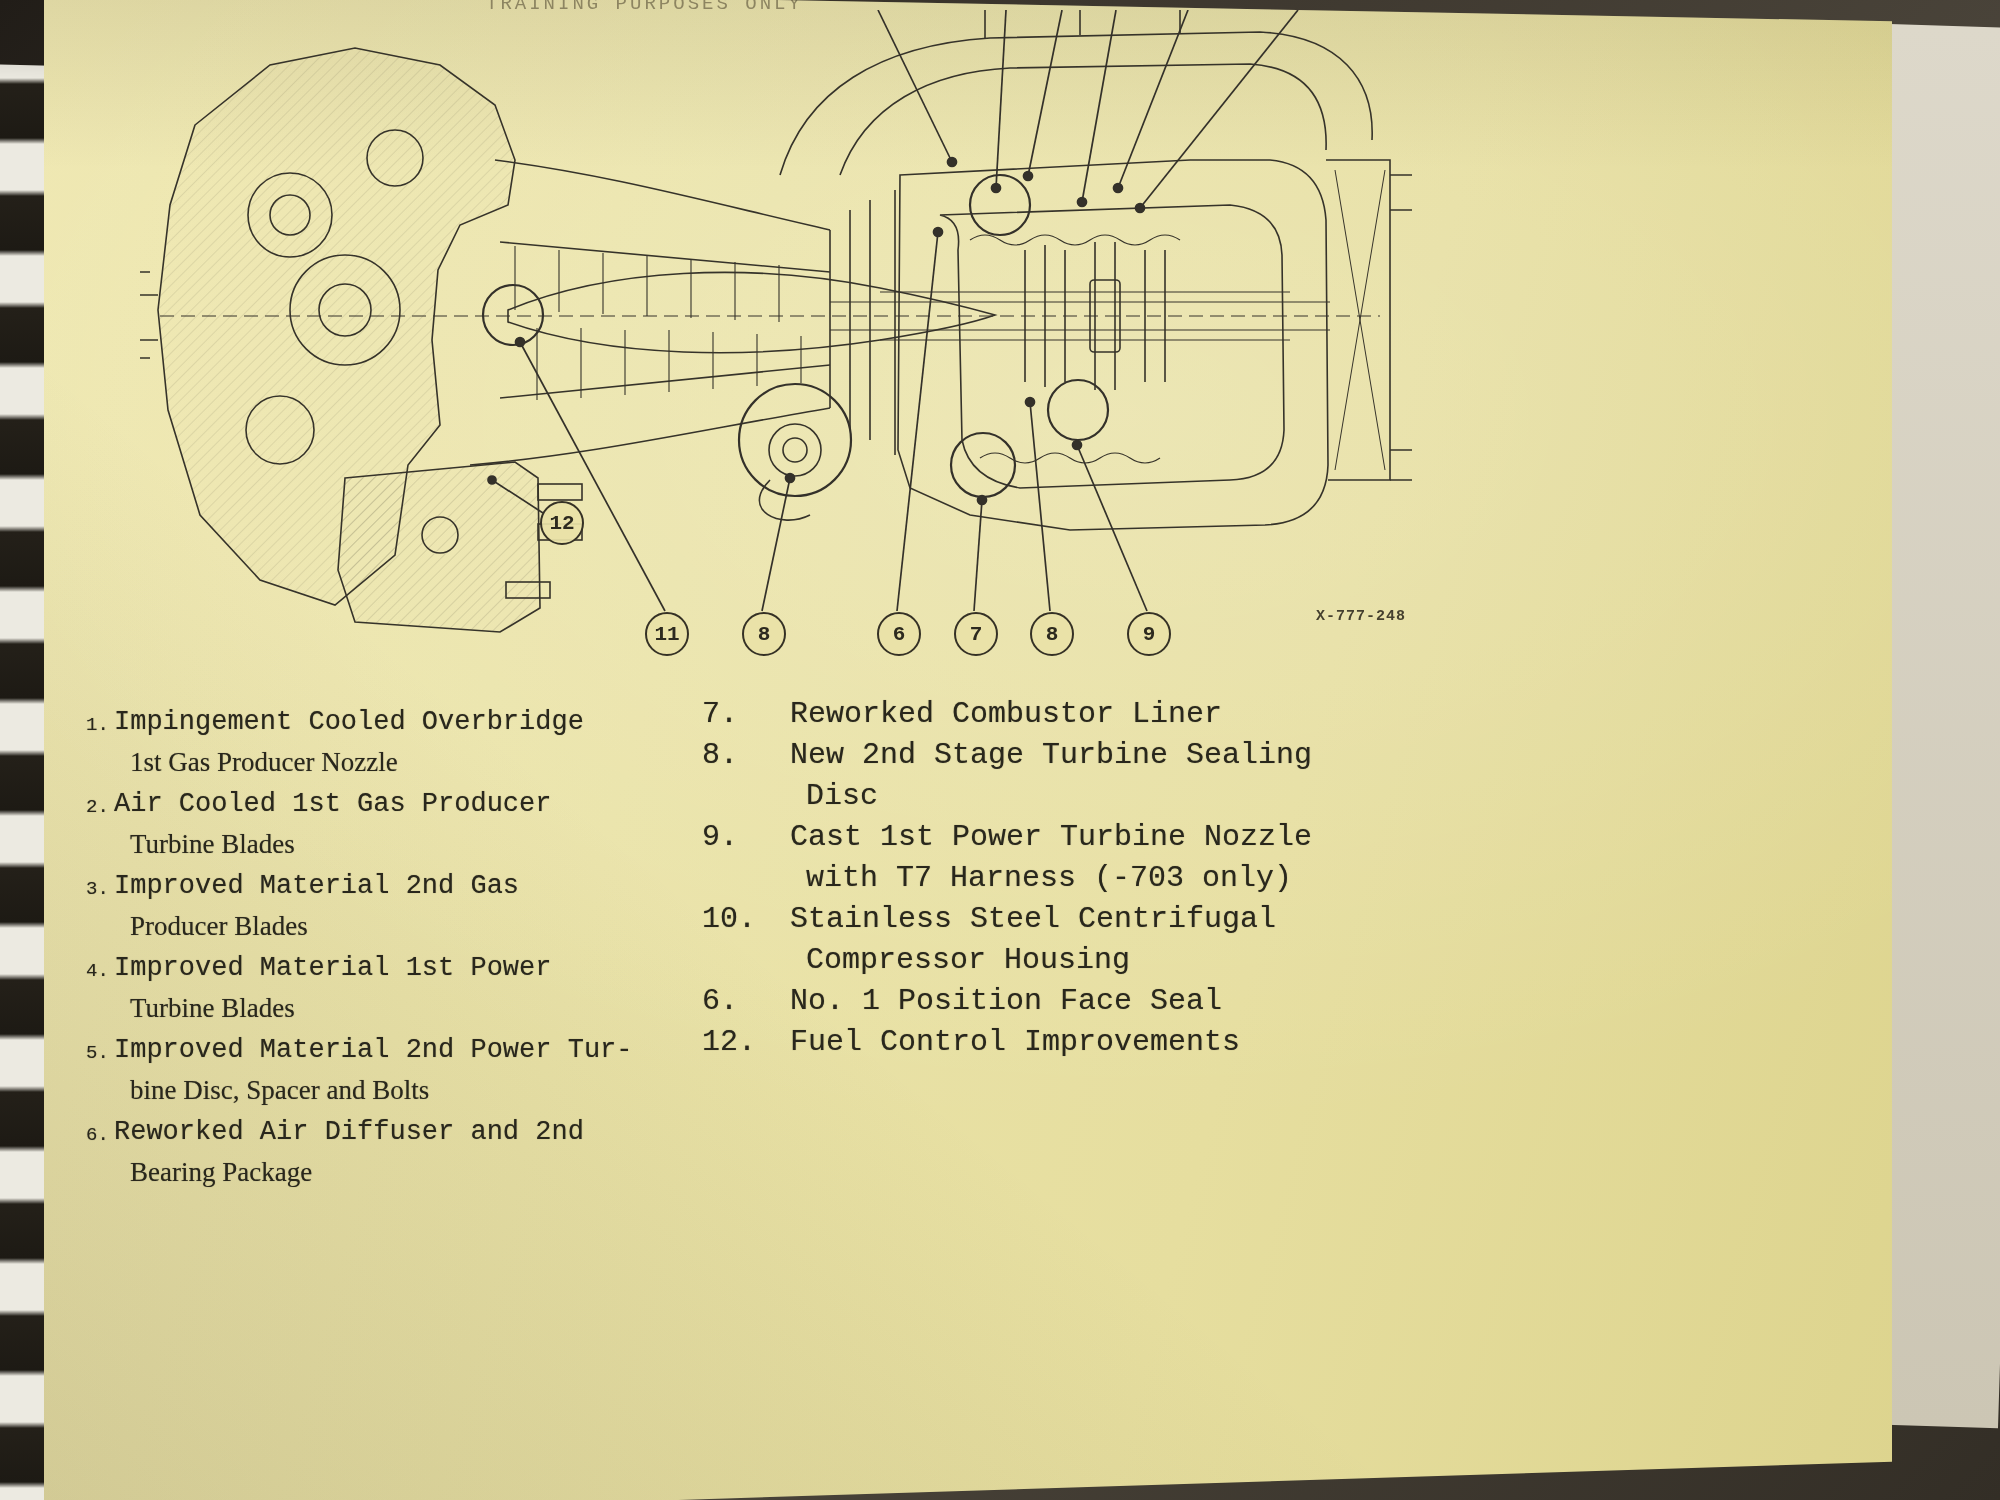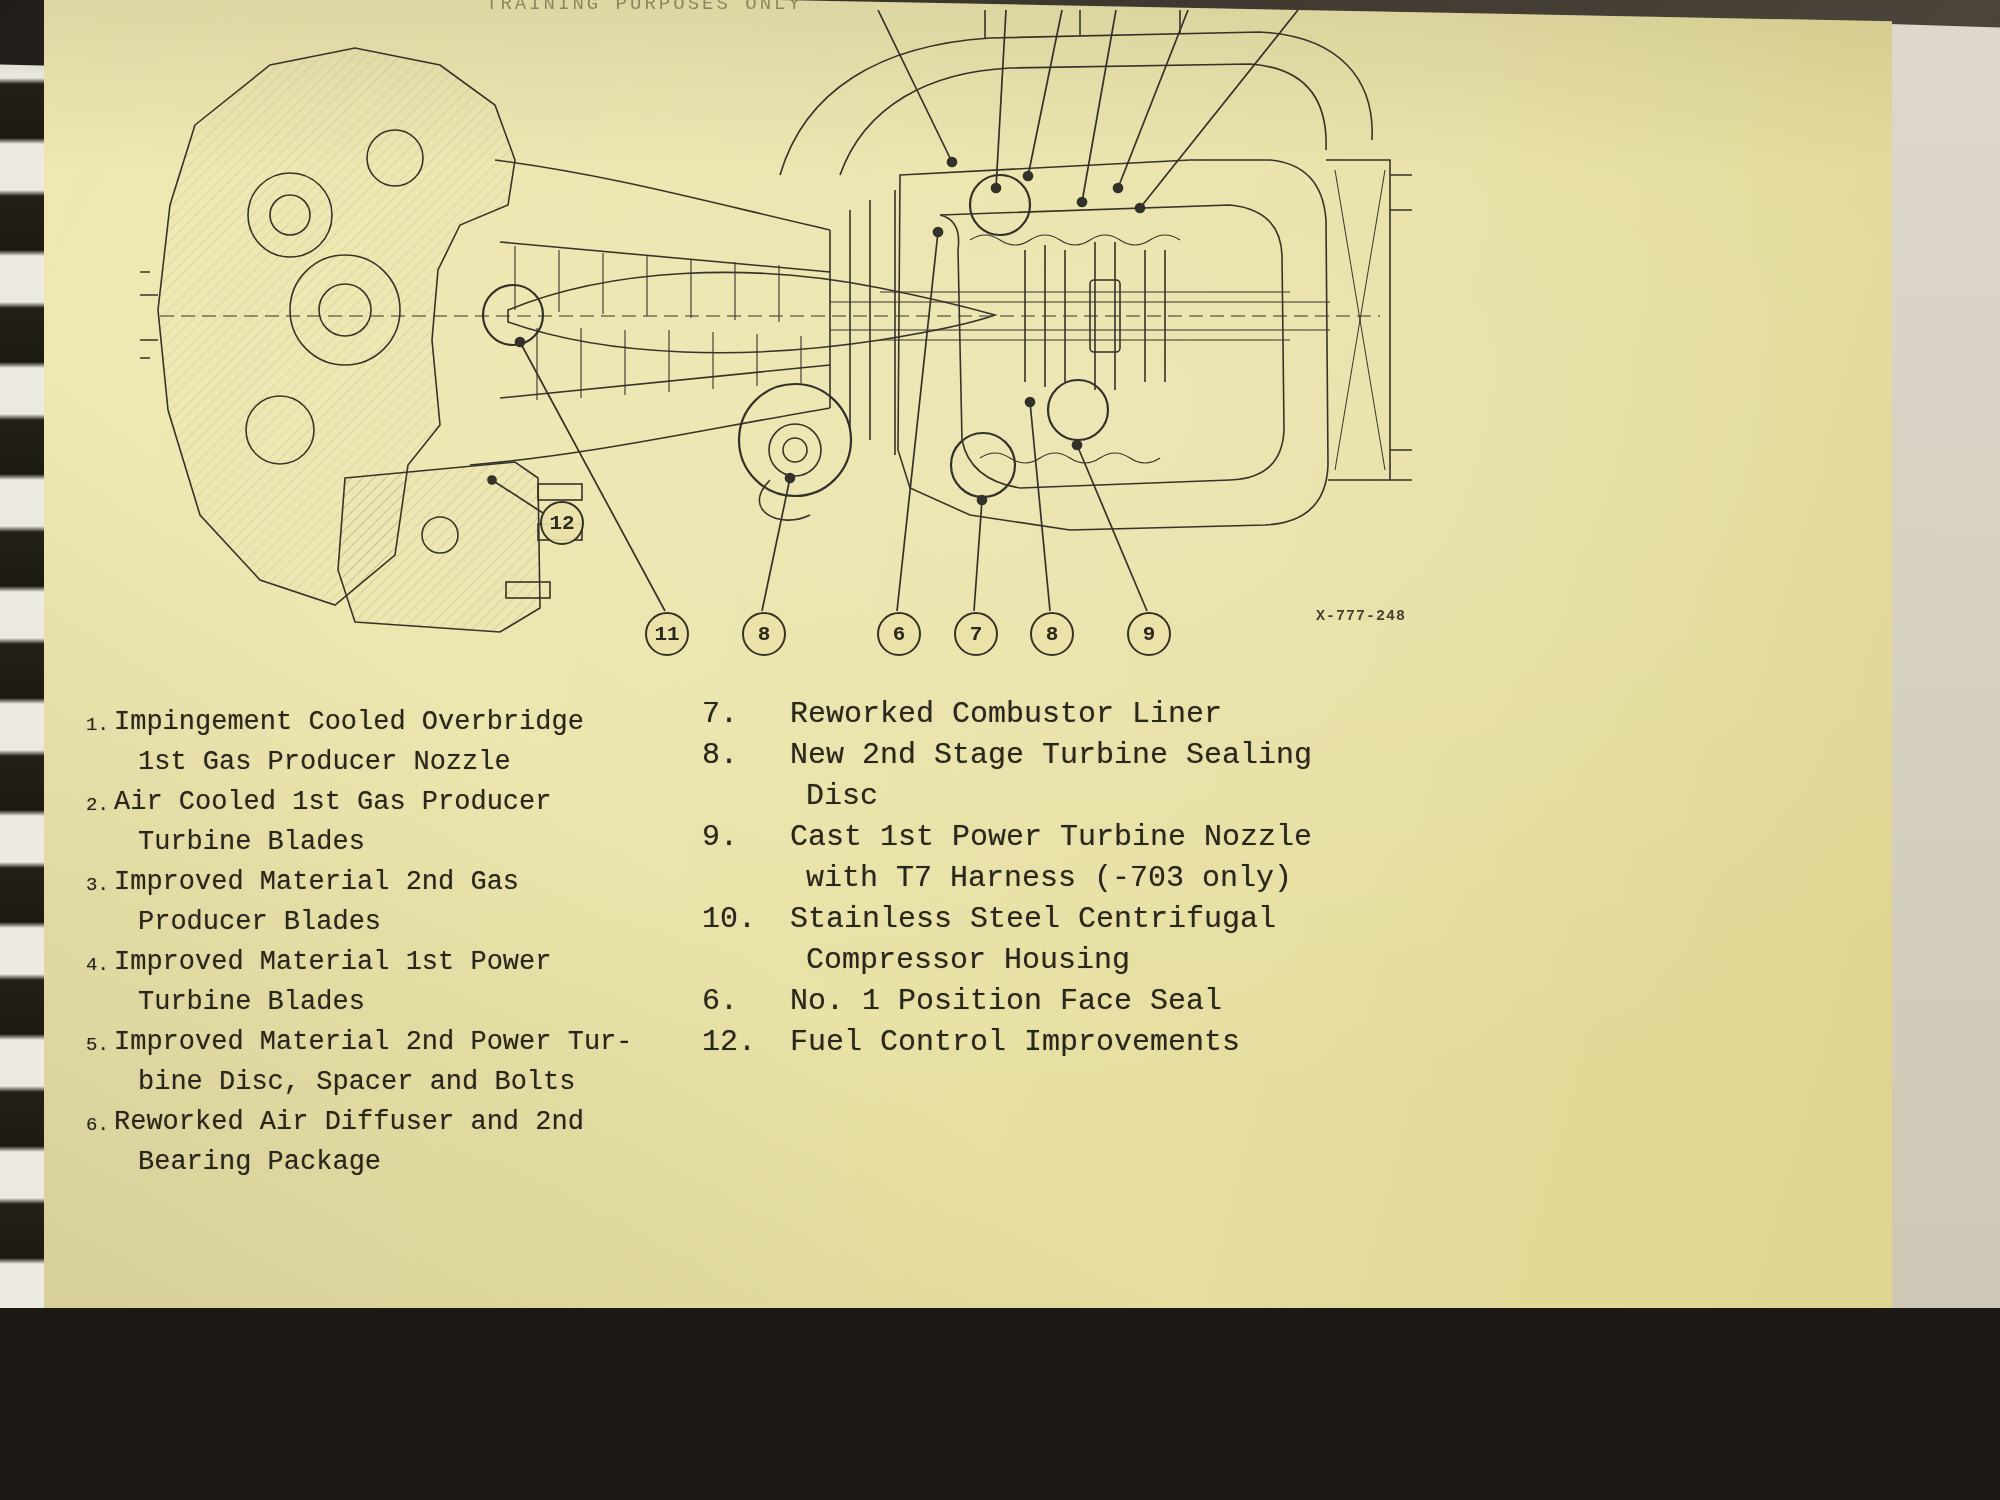--- a/index.html
+++ b/index.html
@@ -1,17 +1,17 @@
 <!DOCTYPE html>
 <html><head>
 <meta charset="utf-8">
 <style>
   html,body { margin:0; padding:0; background:#1c1915; }
   .photo {
-    position:relative; width:2000px; height:1308px; overflow:hidden;
+    position:relative; width:2000px; height:1500px; overflow:hidden;
     background: linear-gradient(135deg, #211d18 0%, #3c362d 30%, #4a443a 60%, #332e26 100%);
     font-family:"Liberation Mono","DejaVu Sans Mono",monospace;
   }
   
   .right-sheet { position:absolute; right:-20px; top:26px; width:160px; height:1400px;
     background:linear-gradient(180deg,#ddd8ca,#ccc6b4); transform:rotate(1.8deg); }
   
   .left-sheet { position:absolute; left:-30px; top:66px; width:160px; height:1470px;
     background:#eceae1; transform:rotate(1.4deg); border-radius:6px;
     box-shadow: inset -18px 0 22px rgba(0,0,0,0.10); }
@@ -46,21 +46,21 @@
   .dwg-no { position:absolute; left:1316px; top:608px; font-size:15px; letter-spacing:1px;
     color:#45402f; font-weight:bold; }
 
   .legend { position:absolute; color:#29271c; text-shadow:0 0 1px rgba(41,39,28,0.45); }
   .legend-left  { left:86px;  top:702px; width:620px; font-size:27px; line-height:40px; }
   .legend-right { left:702px; top:694px; width:680px; font-size:30px; line-height:41px; }
   .lg-item { display:flex; align-items:flex-start; }
   .legend-left  .lg-num { flex:0 0 28px; font-size:19px; line-height:40px; padding-top:3px; }
   .legend-right .lg-num { flex:0 0 88px; font-size:30px; line-height:41px; }
   .lg-body { flex:1; }
-  .legend-left  .lg-line2 { margin-left:24px; }
+  .legend-left  .lg-line2 { margin-left:16px;font-family:Liberation Serif, serif; }
   .legend-right .lg-line2 { margin-left:16px; }
   .lg-line2:empty { display:none; }
 </style>
 </head>
 <body>
 
 <div class="photo">
 
   <div class="right-sheet"></div>
   <div class="left-sheet"></div>

